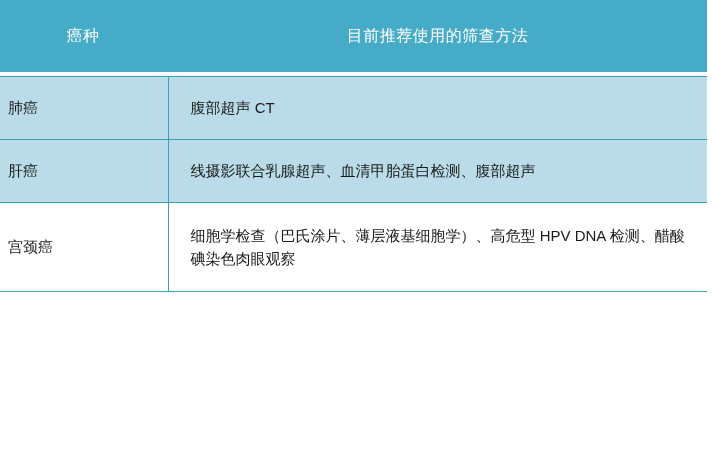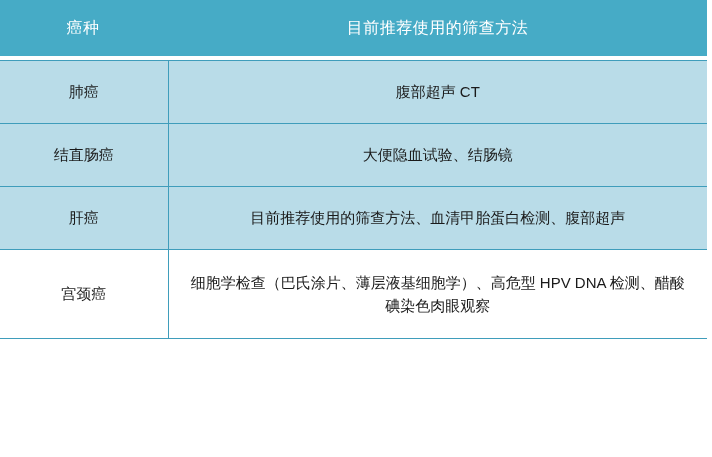--- a/index.html
+++ b/index.html
@@ -33,39 +33,39 @@
   .header-row {
     background: #46abc6;
   }
   .header-cell {
     color: #ffffff;
     font-size: 16px;
     font-weight: normal;
     text-align: center;
     vertical-align: middle;
     height: 56px;
-    padding: 0 6px;
+    padding: 8px 6px;
     letter-spacing: 0.5px;
     border: none;
   }
   .header-cell.cancer-head {
     padding-left: 4px;
   }
 
   .spacer-row td {
     height: 4px;
     padding: 0;
     background: #ffffff;
     border: none;
   }
 
   .data-row td {
     border-top: 1.5px solid #3f9dbb;
     border-bottom: 1.5px solid #3f9dbb;
-    text-align: center;
+    text-align: left;
     vertical-align: middle;
     color: #1a1a1a;
     font-size: 15px;
     line-height: 1.55;
     padding: 6px 8px;
   }
   .data-row td.cell-cancer {
     border-right: 1.5px solid #3f9dbb;
     font-size: 15px;
     white-space: nowrap;
@@ -103,29 +103,25 @@
         <td></td>
         <td></td>
       </tr>
 
       <tr class="data-row shaded row-h-normal">
         <td class="cell-cancer">肺癌</td>
         <td class="cell-method">腹部超声 CT</td>
       </tr>
 
 
-      <tr class="data-row shaded row-h-normal">
-        <td class="cell-cancer">结直肠癌</td>
-        <td class="cell-method">大便隐血试验、结肠镜</td>
-      </tr>
 
 
       <tr class="data-row shaded row-h-normal">
         <td class="cell-cancer">肝癌</td>
-        <td class="cell-method">目前推荐使用的筛查方法、血清甲胎蛋白检测、腹部超声</td>
+        <td class="cell-method">线摄影联合乳腺超声、血清甲胎蛋白检测、腹部超声</td>
       </tr>
 
       <tr class="data-row plain row-h-tall">
         <td class="cell-cancer">宫颈癌</td>
         <td class="cell-method">细胞学检查（巴氏涂片、薄层液基细胞学）、高危型 HPV DNA 检测、醋酸碘染色肉眼观察</td>
       </tr>
 
     </tbody>
   </table>
 </div>

